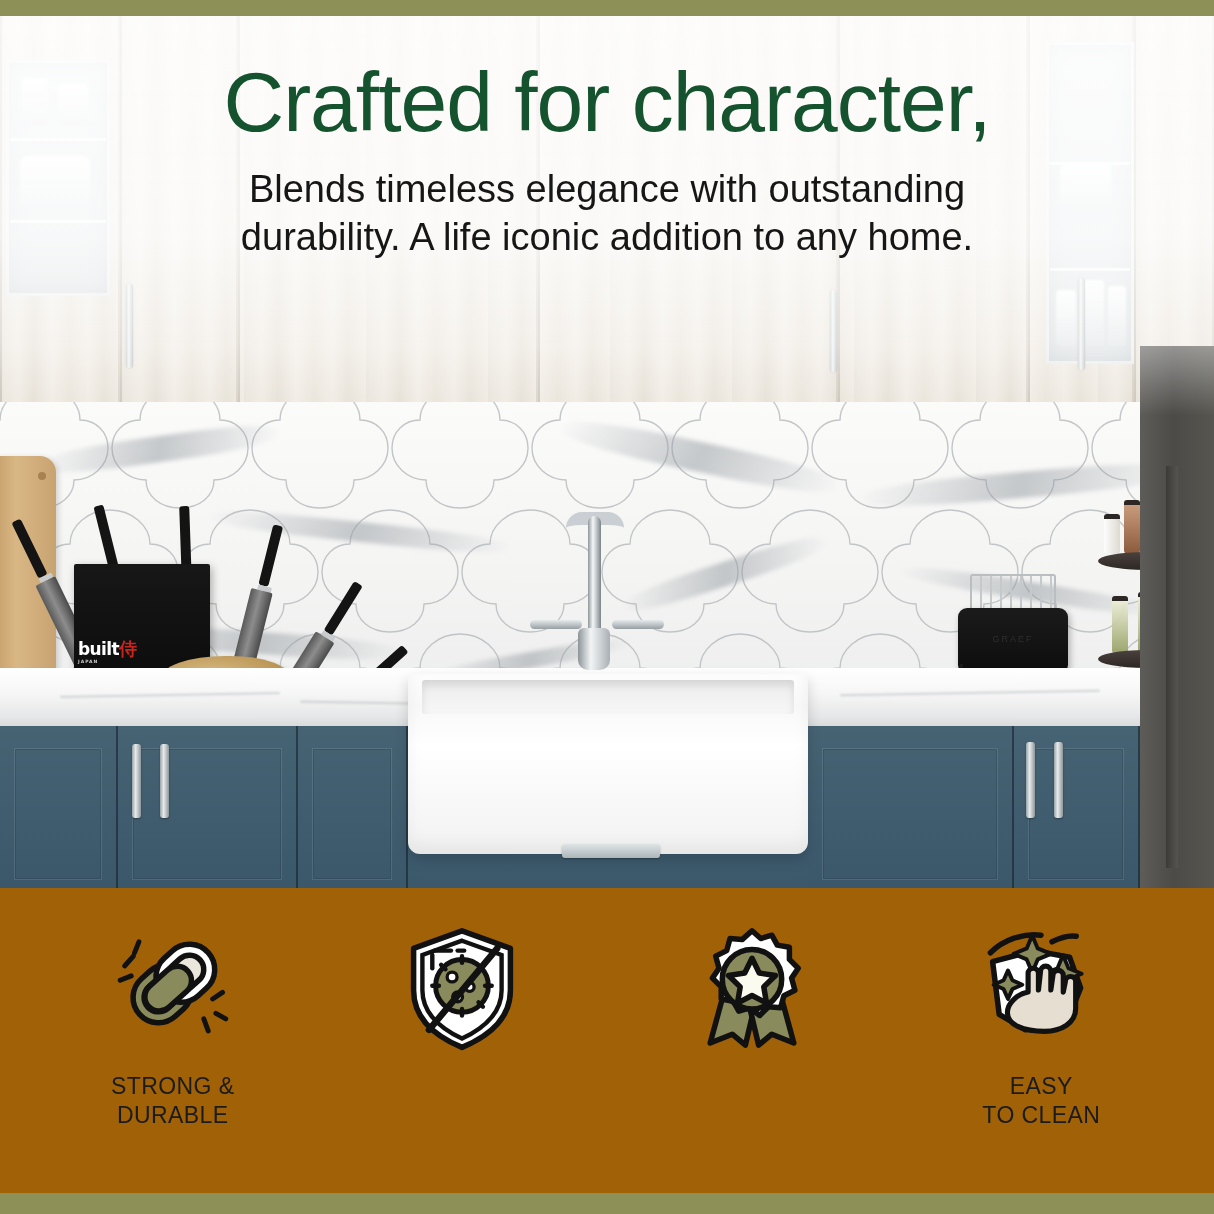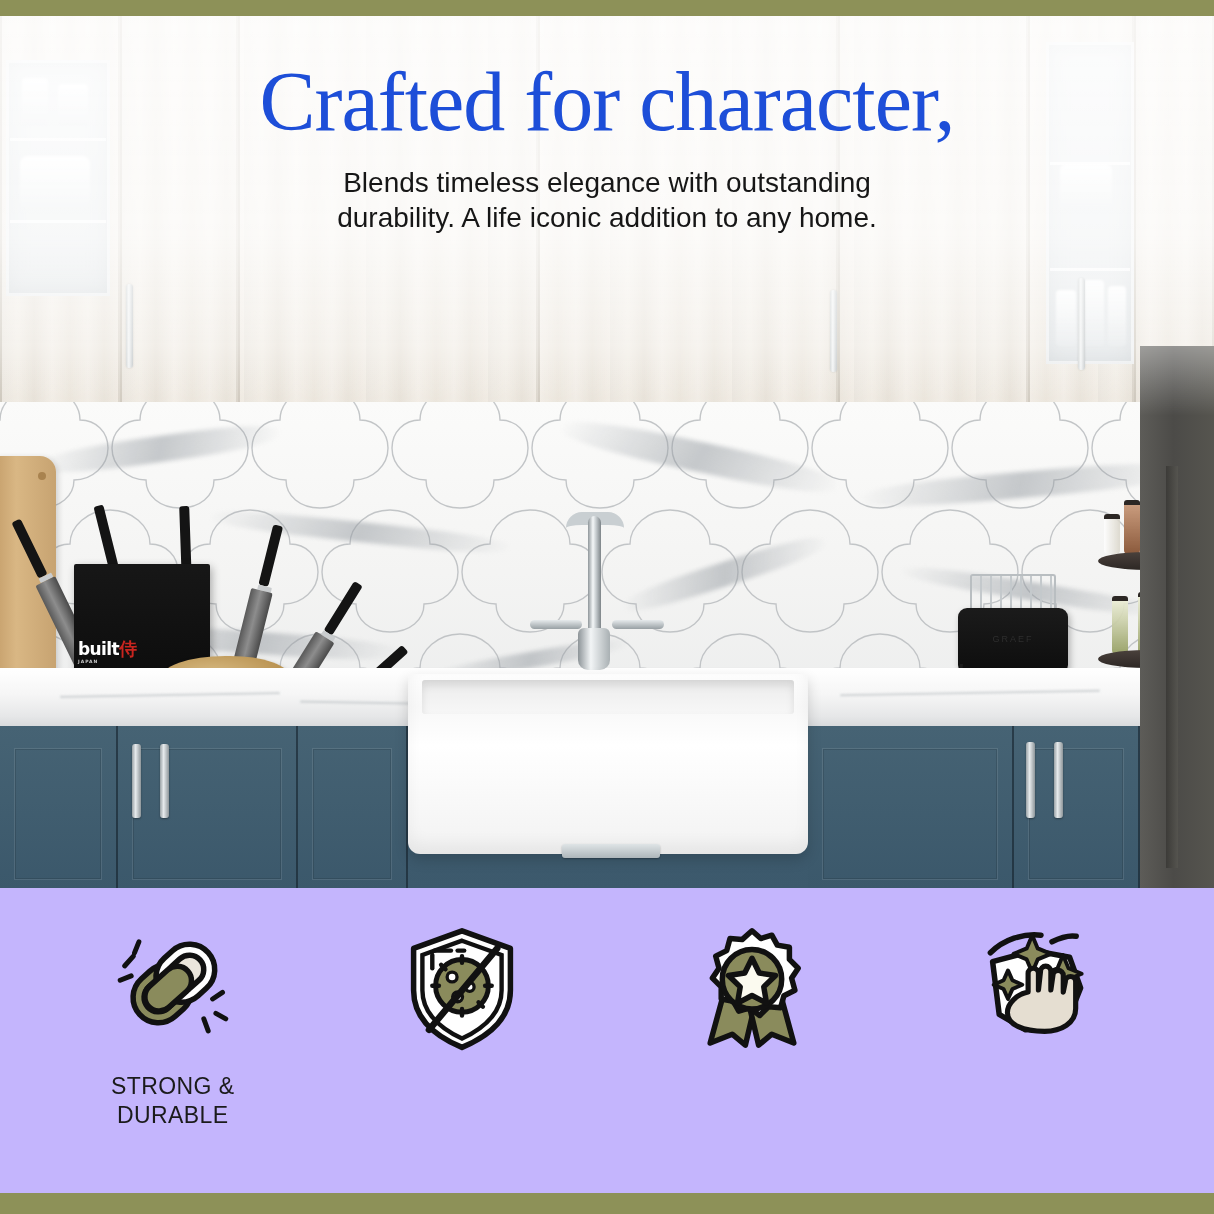--- a/index.html
+++ b/index.html
@@ -226,35 +226,35 @@
     position:absolute; left:0; top:0; width:100%; height:400px;
     background:linear-gradient(180deg,rgba(255,255,255,.80) 0%,rgba(255,255,255,.74) 55%,rgba(255,255,255,.42) 82%,rgba(255,255,255,0) 100%);
     pointer-events:none;
   }
 
   
   .headline-wrap{
     position:absolute; left:0; top:0; width:100%; padding-top:46px; text-align:center;
   }
   .headline{
-    font-family:Liberation Serif, serif;
-    font-size:84px; line-height:.96; color:#1d4ed8; letter-spacing:-1px;
+    font-family:Liberation Sans, sans-serif;
+    font-size:84px; line-height:.96; color:#14532d; letter-spacing:-1px;
   }
   .headline .line2{
     display:block; font-style:italic; font-size:82px; margin-top:8px;
   }
   .subhead{
     margin-top:22px; font-family:"Liberation Sans", sans-serif;
-    font-size:28px; line-height:1.28; color:#161616;
+    font-size:38px; line-height:1.28; color:#161616;
   }
 
   
   .features{
     position:relative; flex:1 1 auto; width:100%;
-    background:#c4b5fd;
+    background:#a16207;
     display:flex; align-items:flex-start; justify-content:space-around;
     padding:34px 28px 0 28px;
   }
   .feature{
     flex:1 1 0; display:flex; flex-direction:column; align-items:center; text-align:center;
   }
   .feature-icon{ width:132px; height:132px; display:block; }
   .feature-label{
     margin-top:18px; font-size:23px; line-height:1.28; color:#1b1b1b;
     letter-spacing:.4px; text-transform:uppercase;
@@ -524,18 +524,22 @@
         <path d="M70,18 C78,14 86,12 92,13" fill="none" stroke="#111" stroke-width="5" stroke-linecap="round"></path>
         <g fill="#8a8b5c" stroke="#111" stroke-width="3.5" stroke-linejoin="round">
           <path d="M52,12 l5,12 12,5 -12,5 -5,12 -5,-12 -12,-5 12,-5 Z"></path>
           <path d="M80,30 l5,12 12,5 -12,5 -5,12 -5,-12 -12,-5 12,-5 Z"></path>
           <path d="M30,44 l4,9 9,4 -9,4 -4,9 -4,-9 -9,-4 9,-4 Z"></path>
         </g>
         <path d="M34,86 C34,76 44,68 54,66 L54,48 a5,5 0 0 1 10,0 L64,64
                  L66,46 a5,5 0 0 1 10,0 L76,64 L78,50 a5,5 0 0 1 10,0 L88,66
                  L90,56 a5,5 0 0 1 10,0 L100,82 C100,96 86,104 70,104 C50,104 34,98 34,86 Z" transform="translate(-10,-4) scale(0.94) translate(8,6)" fill="#e5ded1" stroke="#111" stroke-width="5" stroke-linejoin="round"></path>
       </svg>
+      <div class="feature-label">
+        <div>EASY</div>
+        <div>TO CLEAN</div>
+      </div>
     </div>
 
   </div>
 
   <div class="rule-bottom"></div>
 </div>
 
 </body></html>

